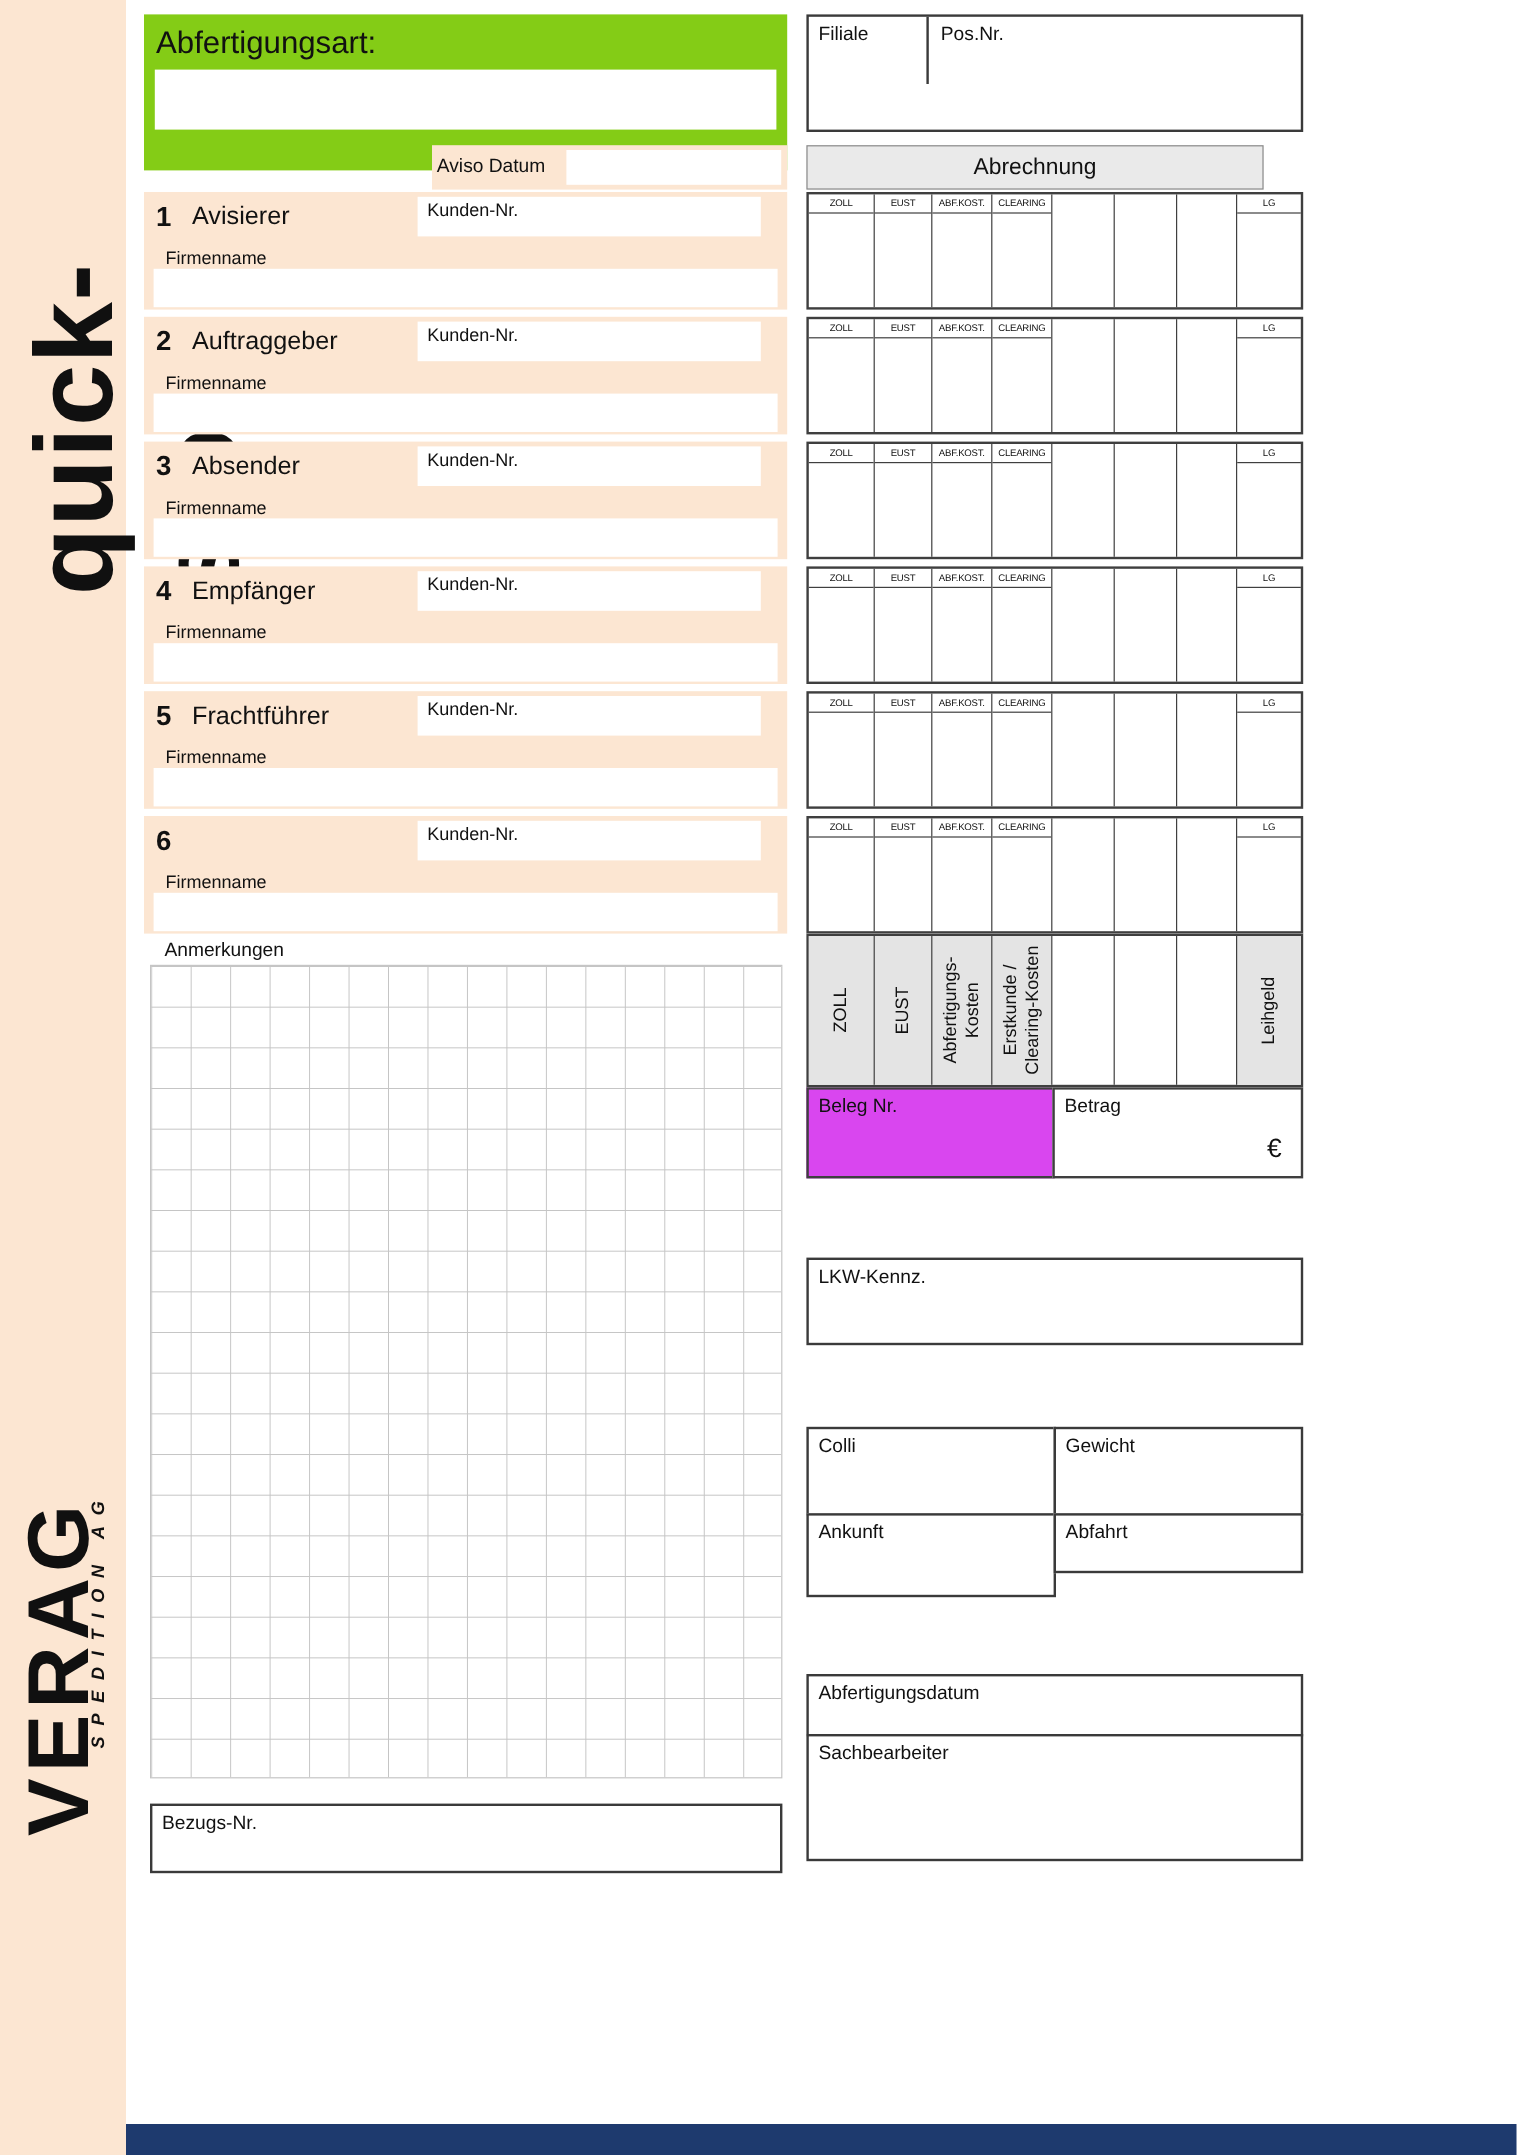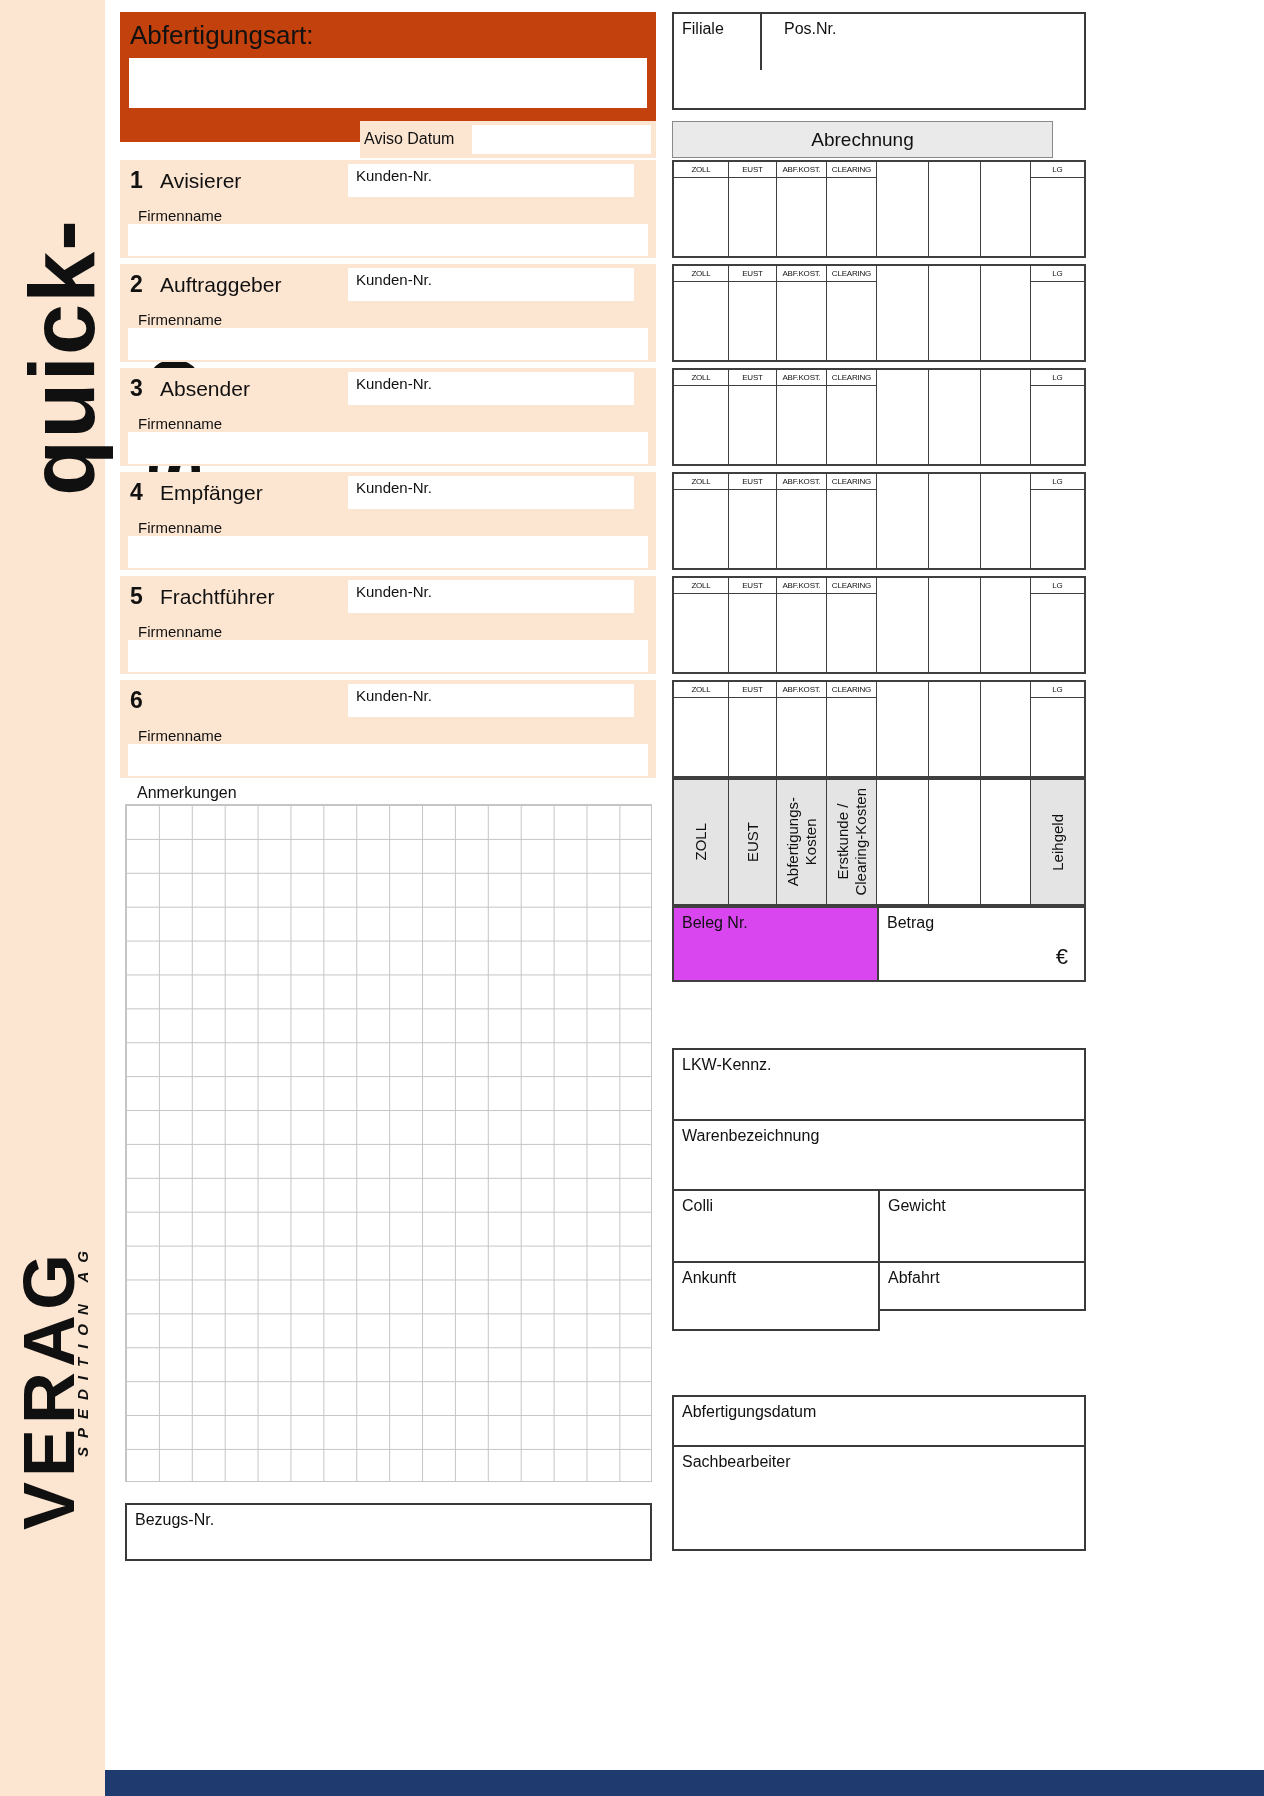--- a/index.html
+++ b/index.html
@@ -8,26 +8,26 @@
   .page{position:relative;width:1264px;height:1796px;background:#fff;overflow:hidden}
 
   
   .sidebar{position:absolute;left:0;top:0;width:105px;height:1796px;background:#fce6d2}
   .vtext{writing-mode:vertical-rl;transform:rotate(180deg);display:block}
   .brand{position:absolute;left:10px;top:24px;height:472px;font-size:92px;font-weight:800;letter-spacing:1px;color:#101010}
   .verag{position:absolute;left:8px;top:1238px;height:292px;font-size:72px;font-weight:800;letter-spacing:5px;color:#101010}
   .spedition{position:absolute;left:74px;top:1205px;height:252px;font-size:15px;font-weight:700;font-style:italic;letter-spacing:9px;color:#101010}
 
   
-  .abfert{position:absolute;left:120px;top:12px;width:536px;height:130px;background:#c2410c}
+  .abfert{position:absolute;left:120px;top:12px;width:536px;height:130px;background:#84cc16}
   .abfert-label{font-size:26px;padding:8px 10px}
   .abfert-input{position:absolute;left:9px;top:46px;width:518px;height:50px;background:#fff}
 
   .filiale-box{position:absolute;left:672px;top:12px;width:414px;height:98px;border:2px solid #3a3a3a;background:#fff}
-  .filiale-cell{position:absolute;left:0;top:0;width:88px;height:56px;border-right:2px solid #3a3a3a;font-size:16px;padding:6px 8px}
+  .filiale-cell{position:absolute;left:0;top:0;width:100px;height:56px;border-right:2px solid #3a3a3a;font-size:16px;padding:6px 8px}
   .posnr-cell{position:absolute;left:100px;top:0;font-size:16px;padding:6px 10px}
 
   .aviso{position:absolute;left:360px;top:121px;width:296px;height:37px;background:#fce6d2}
   .aviso-label{position:absolute;left:4px;top:9px;font-size:16px}
   .aviso-input{position:absolute;left:112px;top:4px;right:5px;bottom:4px;background:#fff}
 
   .abr-title{position:absolute;left:672px;top:121px;width:381px;height:37px;background:#eaeaea;border:1px solid #8a8a8a;display:flex;align-items:center;justify-content:center;font-size:19px}
 
   
   .sec{position:absolute;left:120px;width:536px;height:98px;background:#fce6d2}
@@ -115,23 +115,20 @@
 
   <span class="anm-label">Anmerkungen</span>
   <div class="anm-grid"></div>
   <div class="bezug">
     <span class="box-label">Bezugs-Nr.</span>
   </div>
 
   <div class="lkw">
     <span class="box-label">LKW-Kennz.</span>
   </div>
-  <div class="waren">
-    <span class="box-label">Warenbezeichnung</span>
-  </div>
   <div class="colli">
     <span class="box-label">Colli</span>
   </div>
   <div class="gewicht">
     <span class="box-label">Gewicht</span>
   </div>
   <div class="ankunft">
     <span class="box-label">Ankunft</span>
   </div>
   <div class="abfahrt">

